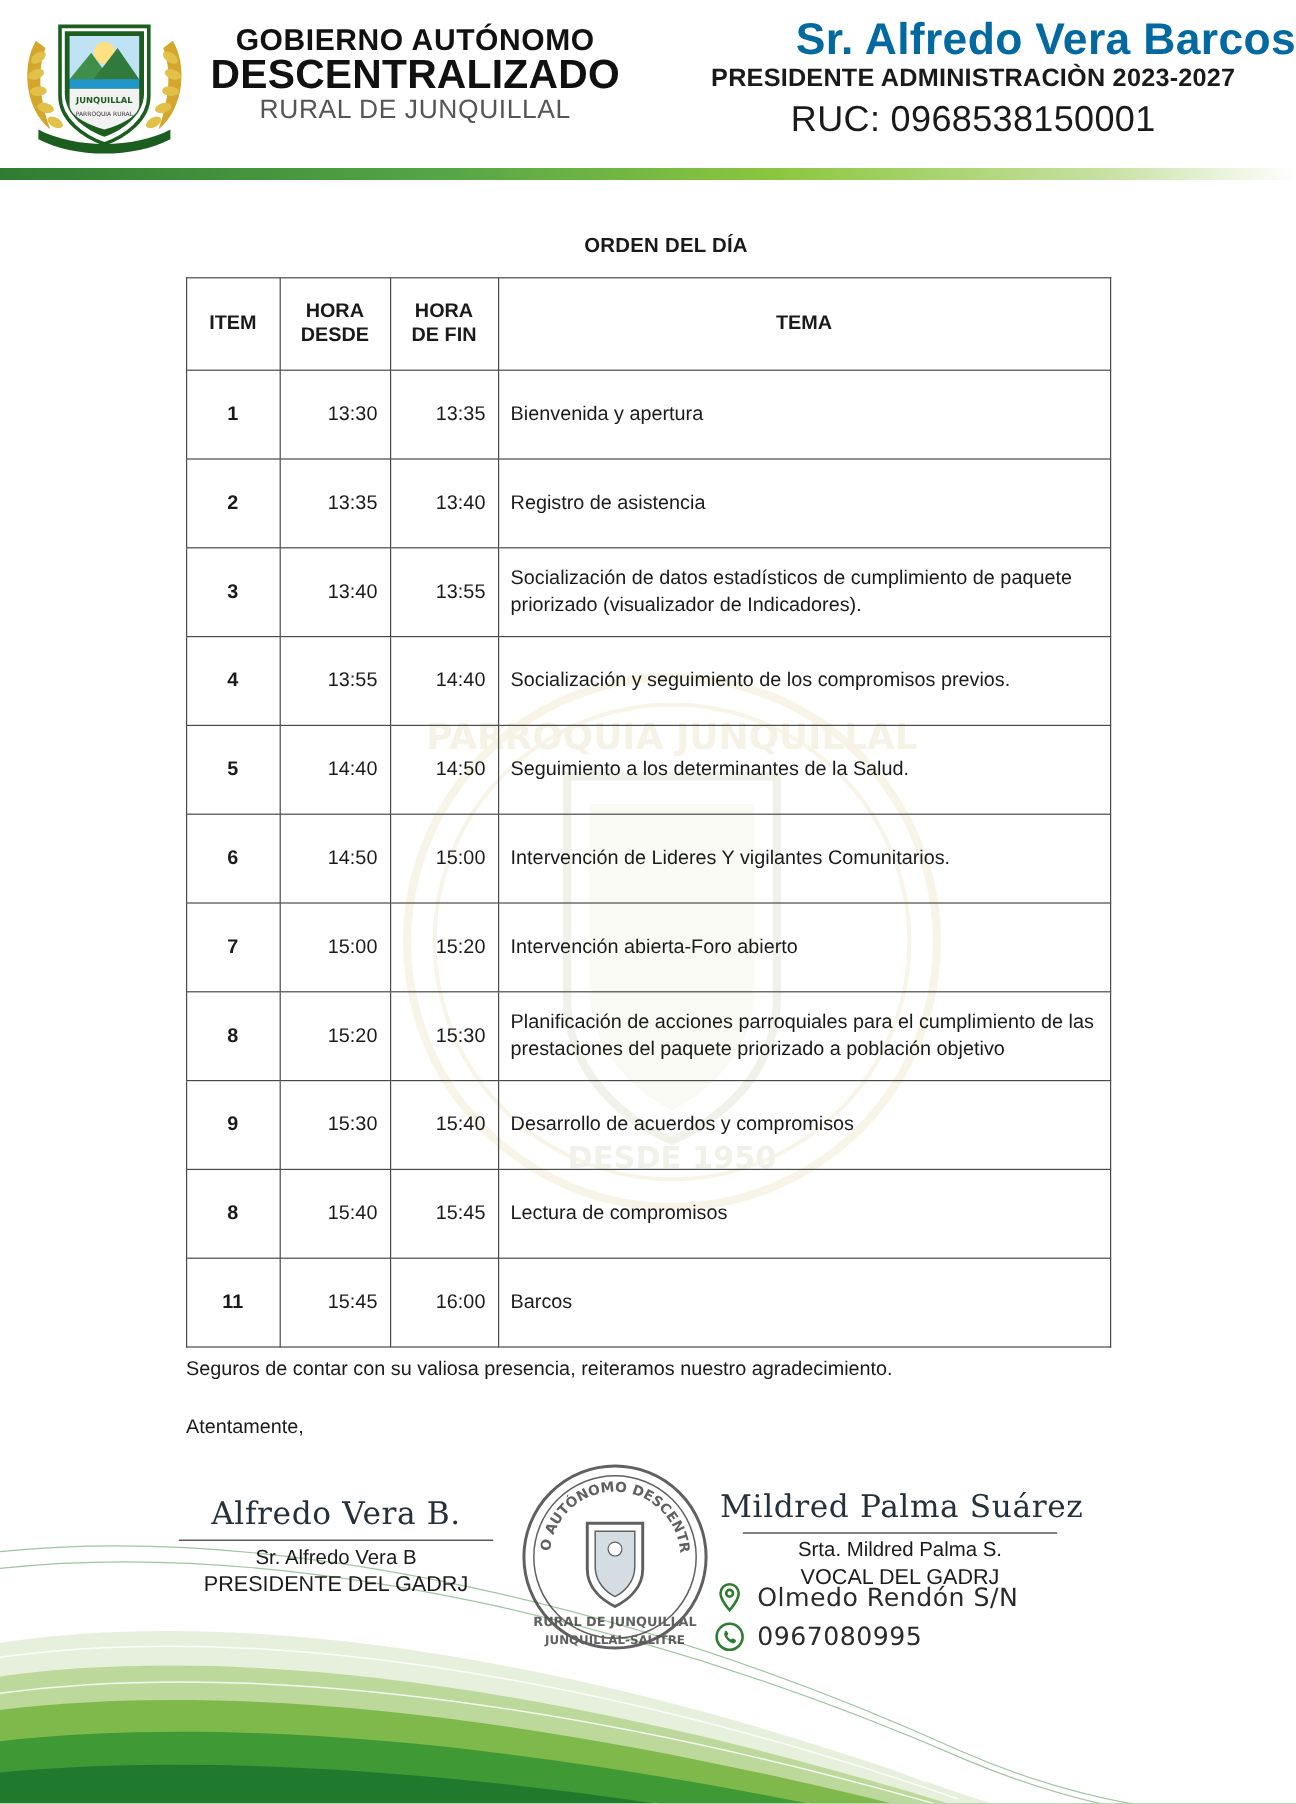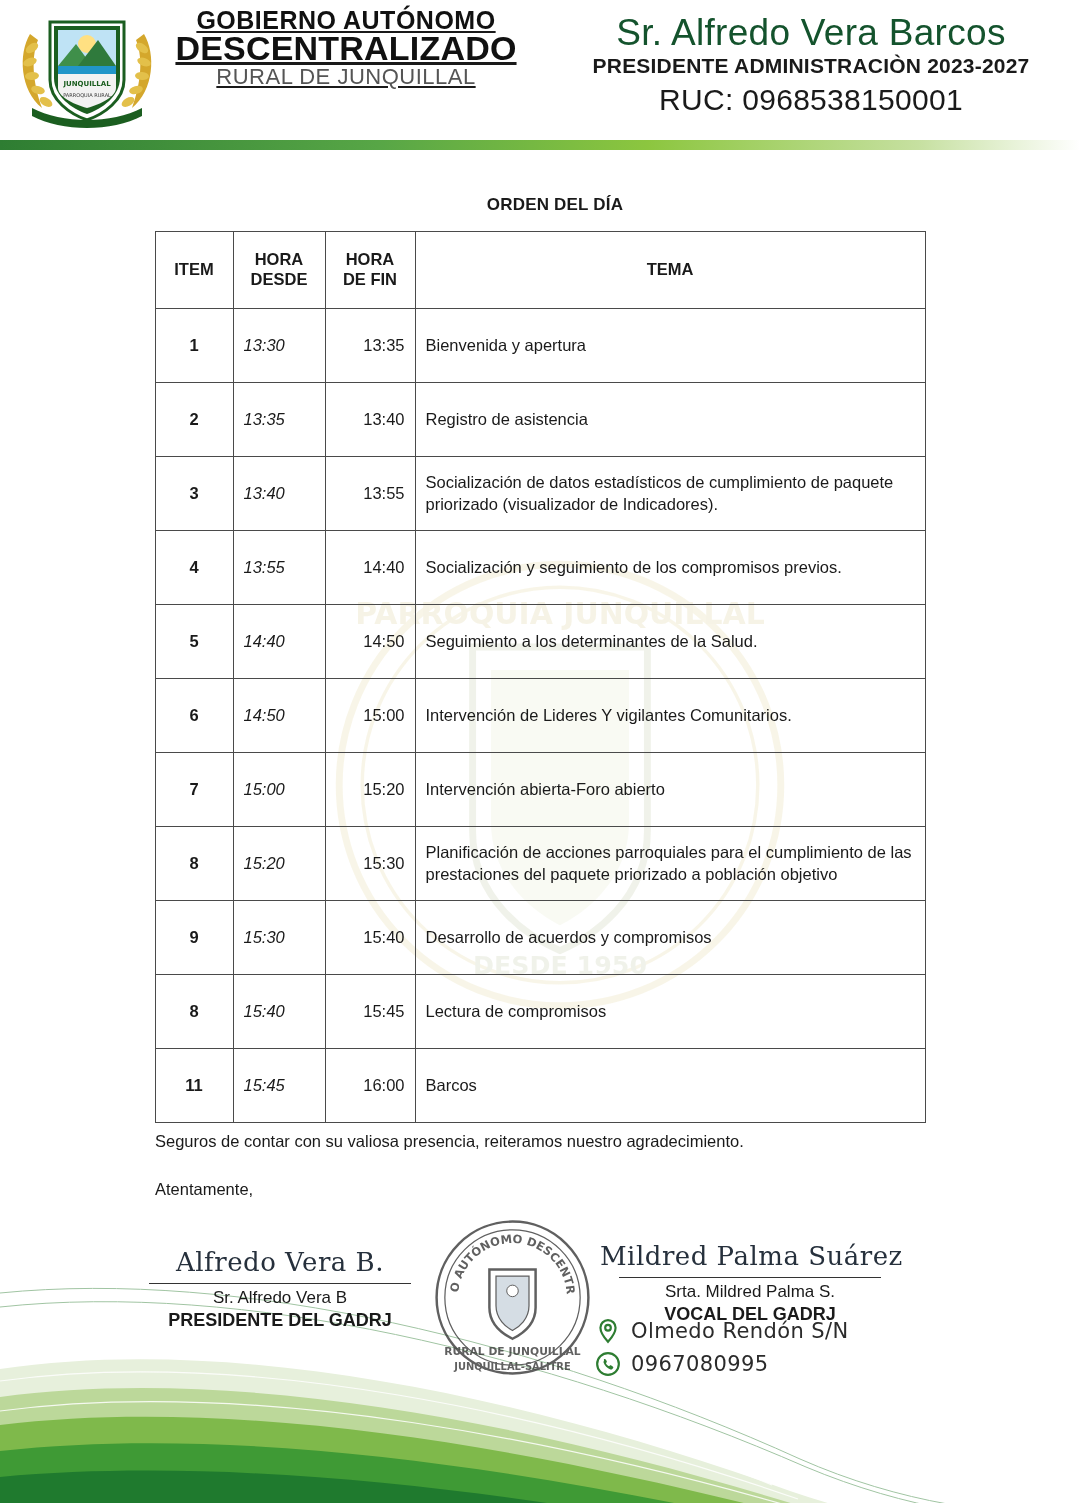--- a/index.html
+++ b/index.html
@@ -44,26 +44,25 @@
     width: 150px;
     height: 130px;
     margin-left: 12px;
     margin-top: 4px;
     position: relative;
     flex: 0 0 auto;
   }
   .crest-svg { display:block; }
 
   .gad-title {
-    margin-top: 8px;
+    margin-top: 22px;
     margin-left: 4px;
     line-height: 1.0;
     flex: 0 0 auto;
     width: 360px;
-    text-decoration: underline;
   }
   .gad-l1 {
     font-size: 25px;
     font-weight: bold;
     letter-spacing: 0.5px;
     color: #111;
     text-align: center;
   }
   .gad-l2 {
     font-size: 34px;
@@ -82,24 +81,25 @@
   }
 
   .pres-block {
     margin-left: 16px;
     margin-top: 14px;
     text-align: center;
     flex: 1 1 auto;
   }
   .pres-name {
     font-size: 37px;
-    font-weight: normal;
-    color: #14532d;
+    font-weight: bold;
+    color: #0369a1;
     letter-spacing: 0.3px;
     line-height: 1.05;
+    text-align: right;
   }
   .pres-role {
     font-size: 21px;
     font-weight: bold;
     color: #1a1a1a;
     letter-spacing: 0.2px;
     margin-top: 1px;
   }
   .pres-ruc {
     font-size: 30px;
@@ -158,21 +158,21 @@
     text-align: center;
     line-height: 1.2;
     height: 60px;
   }
   .col-item { width: 78px; }
   .col-ini  { width: 92px; }
   .col-fin  { width: 90px; }
   .col-tema { width: 510px; }
 
   td.c-item { text-align: center; font-weight: bold; }
-  td.c-ini  { text-align: left; font-style: italic; }
+  td.c-ini  { text-align: right; }
   td.c-fin  { text-align: right; padding-right: 16px; }
   td.c-tema { text-align: left; line-height: 1.32; padding-left: 12px; }
 
   tr.row { height: 74px; }
 
   .closing {
     width: 770px;
     margin: 6px auto 0 auto;
     font-size: 16.5px;
     line-height: 1.5;
@@ -210,21 +210,21 @@
     border-top: 1px solid #333;
     width: 262px;
     margin: 0 auto;
   }
   .sig-name {
     font-size: 17px;
     margin-top: 4px;
   }
   .sig-role {
     font-size: 18px;
-    font-weight: bold;
+    font-weight: normal;
     margin-top: 2px;
   }
   .seal {
     position: absolute;
     left: 300px;
     top: 2px;
     width: 165px;
     height: 165px;
     opacity: 0.75;
   }

